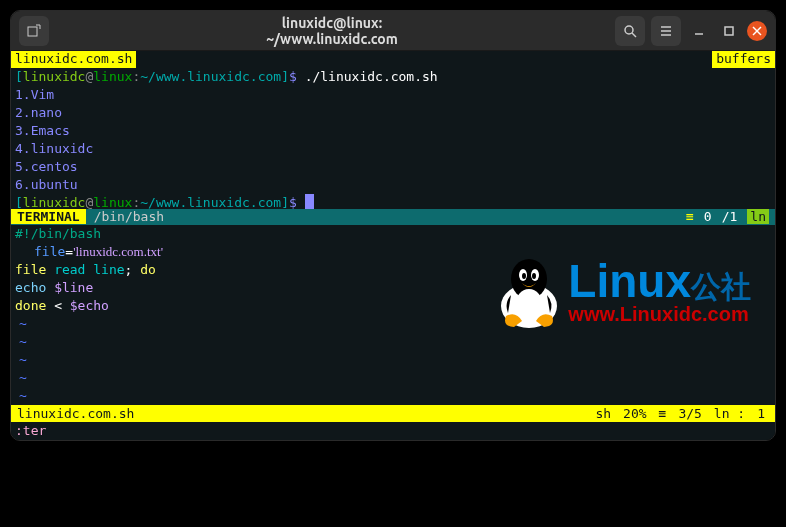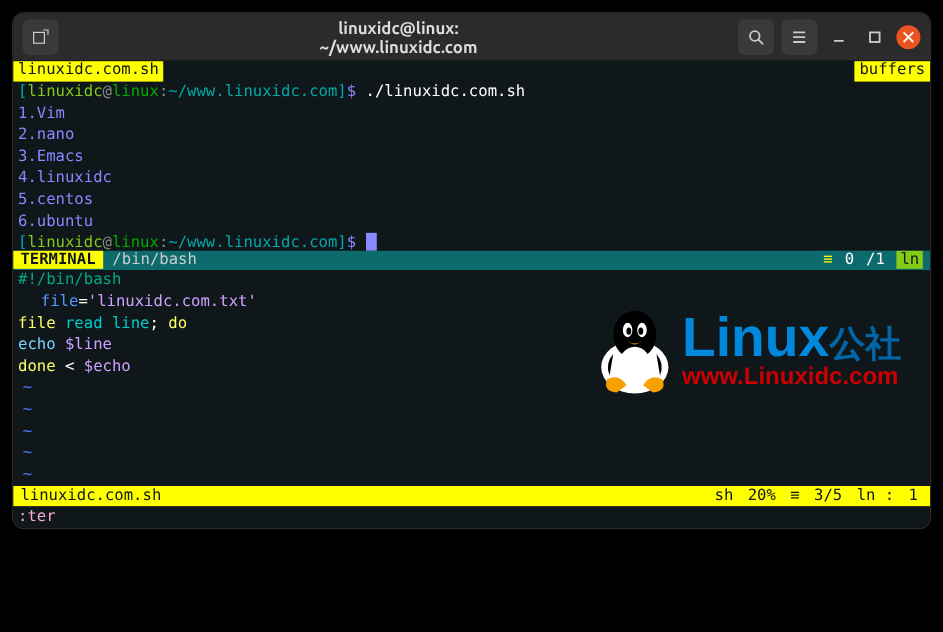--- a/index.html
+++ b/index.html
@@ -159,21 +159,21 @@
     .cursor {
       background: #8888ff;
       display: inline-block;
       width: 9px;
       height: 16px;
       vertical-align: text-bottom;
     }
     
     .shebang { color: #00aa88; }
     .var-assign { color: #5599ff; margin-left: 19px; }
-    .str { color: #d0a0ff; }
+    .str { color: #d0a0ff; font-family: Liberation Serif, serif; }
     .kw { color: #ffff66; }
     .id { color: #00cccc; }
     .op { color: #fff; }
     .varref { color: #d0a0ff; }
     .echo-kw { color: #7dd3fc; }
     
     .watermark {
       position: absolute;
       right: 24px;
       top: 26px;

